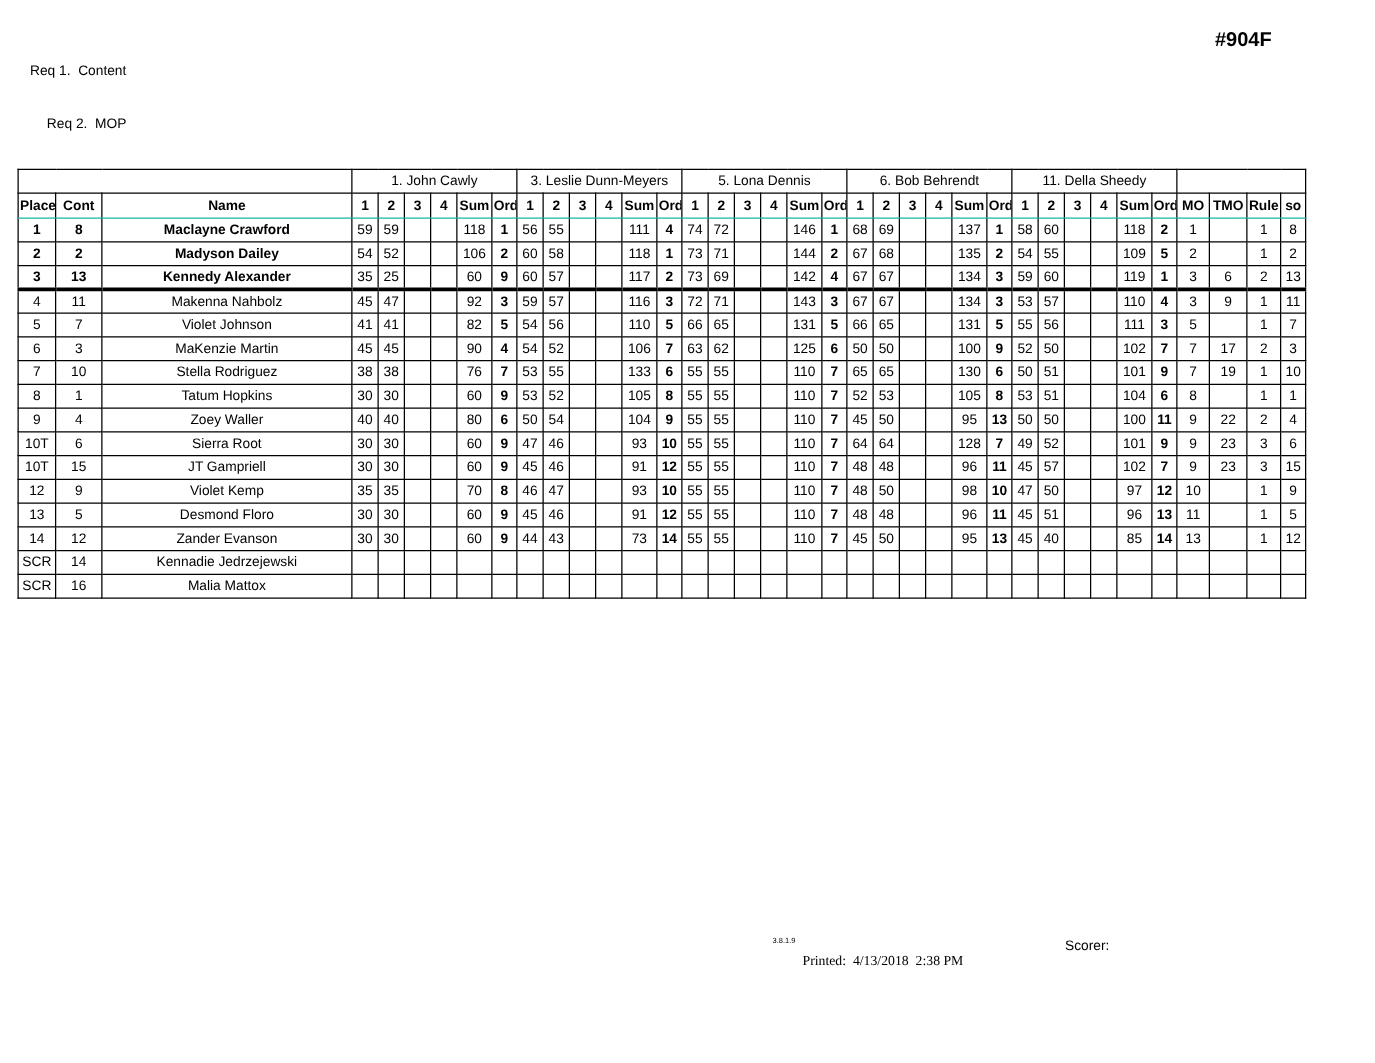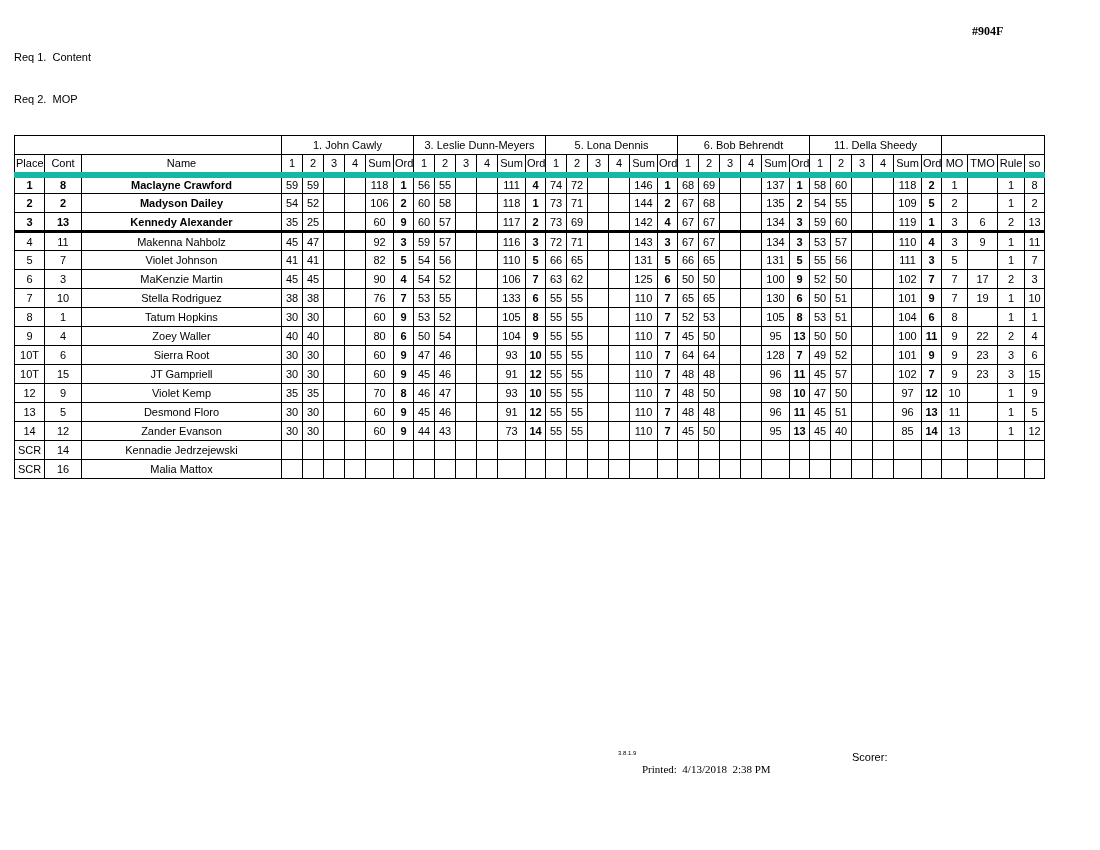--- a/index.html
+++ b/index.html
@@ -8,32 +8,32 @@
     position: relative;
     width: 1100px;
     height: 850px;
     background: #ffffff;
     font-family: "Liberation Sans", sans-serif;
     color: #000;
     overflow: hidden;
   }
   .req {
     position: absolute;
-    left: 14px; top: 22px;
+    left: 24px; top: 22px;
     font-size: 11px;
     line-height: 14px;
     white-space: pre;
+    text-align: right;
   }
   .event-number {
     position: absolute;
     right. : 0;
     left: 972px; top: 24px;
-    font-size: 12px;
+    font-size: 16px;
     font-weight: bold;
-    font-family: Liberation Serif, serif;
   }
   .titles {
     position: absolute;
     left: 0; top: 20px;
     width: 1100px;
     text-align: center;
   }
   .t1 { font-size: 17px; font-weight: bold; line-height: 21px; }
   .t2 { font-size: 14px; line-height: 19px; }
   .t3 { font-size: 20px; font-weight: bold; line-height: 25px; }
@@ -55,21 +55,21 @@
     overflow: hidden;
     white-space: nowrap;
   }
   td.nob { border: none; }
   td.jlabel {
     text-align: left;
     padding-left: 5px;
     white-space: pre;
     height: 21px;
   }
-  tr.sub td { border-bottom: 6px solid #14b8a6; height: 20px; }
+  tr.sub td { border-bottom: 1px solid #14b8a6; height: 20px; font-weight: bold; }
   td.namecol { text-align: left; padding-left: 6px; }
   td.sumcol { text-align: right; padding-right: 3px; }
   td.ordcol { font-weight: bold; }
   td.tl { border-left: 3px solid #000; }
   tr.thickbot td { border-bottom: 3px solid #000; }
   td.bold { font-weight: bold; }
   td.headleft { text-align: left; padding-left: 3px; }
 
   .footer {
     position: absolute;

